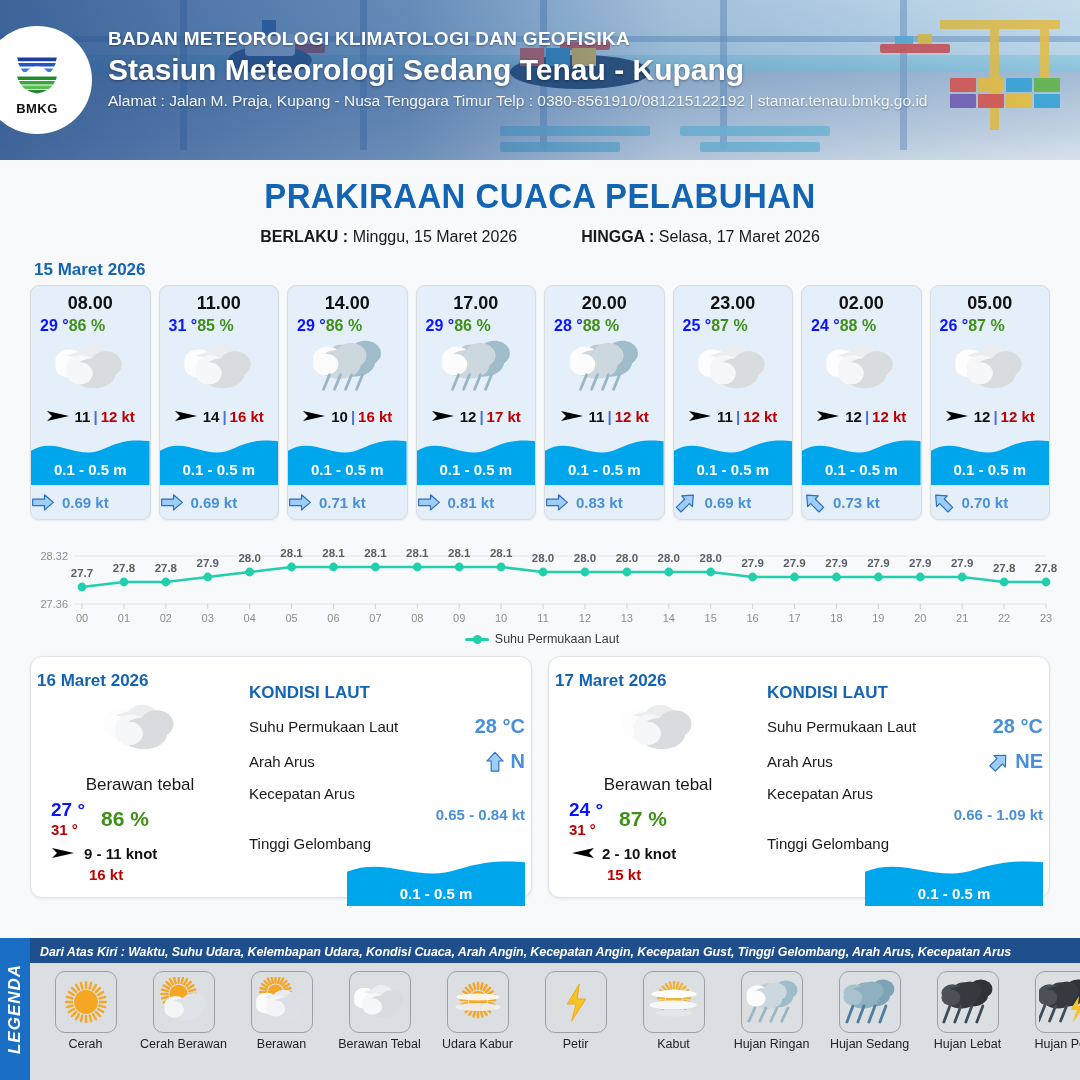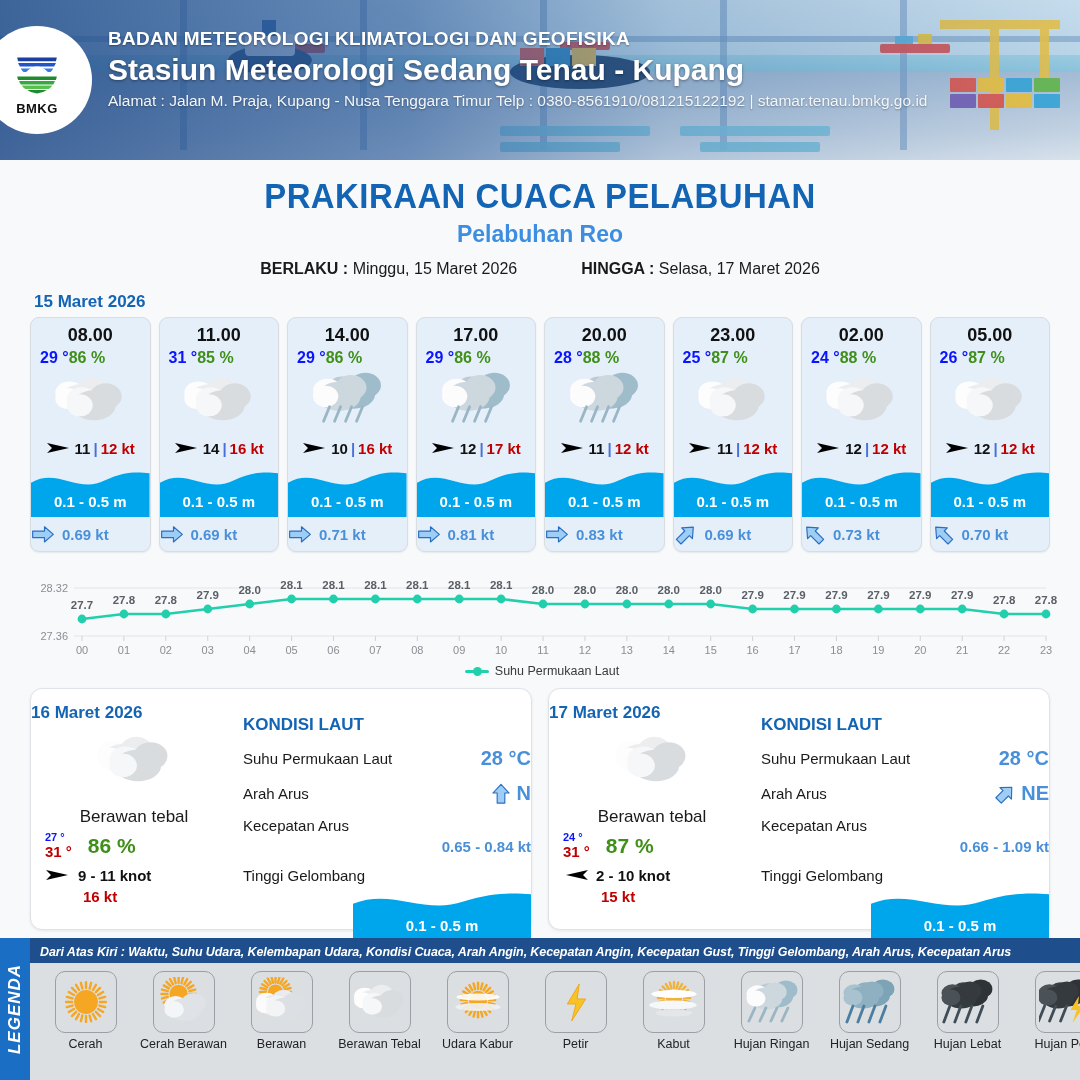--- a/index.html
+++ b/index.html
@@ -122,31 +122,31 @@
     display:flex; align-items:center; justify-content:center; gap:6px;
     margin-top: 2px; font-size: 12.5px; color:#3a3a3a;
   }
   .legend-line { width: 24px; height:3px; background:#22cfad; position:relative; border-radius:2px;}
   .legend-line::after{ content:""; position:absolute; left:8px; top:-3px; width:9px;height:9px;border-radius:50%;background:#22cfad;}
 
   
   .summaries { display:flex; gap: 16px; padding: 0 30px; margin-top: 6px; }
   .spanel {
     flex:1; background:#fff; border:1px solid #dfe3e8; border-radius:12px;
-    height: 242px; position:relative; padding: 14px 0;
+    height: 242px; position:relative; padding: 14px 6px;
     box-shadow: 0 1px 3px rgba(0,0,0,.08);
     display:flex;
   }
   .sp-left { width: 206px; position:relative; }
   .sp-date { font-size: 17px; font-weight:bold; color:#1464b4; }
   .sp-icon { height: 62px; display:flex; align-items:center; justify-content:center; margin-top: 6px; }
   .sp-cond { font-size: 17px; color:#1a1a1a; margin-top: 16px; text-align:center; }
   .sp-tt { display:flex; align-items:center; gap: 16px; margin-top: 4px; padding-left: 14px;}
   .sp-temps { display:flex; flex-direction:column; }
-  .sp-tmin { font-size:11px; font-weight:bold; color:#0a14ff; }
+  .sp-tmin { font-size:19px; font-weight:bold; color:#0a14ff; }
   .sp-tmax { font-size:15px; font-weight:bold; color:#c00000; }
   .sp-hum { font-size: 21px; font-weight:bold; color:#3f8f19; }
   .sp-wind { display:flex; align-items:center; gap:7px; margin-top:7px; padding-left: 14px;}
   .sp-wind .wtxt { font-size:15px; font-weight:bold; color:#111; }
   .sp-gust { font-size:15px; font-weight:bold; color:#c00000; margin-top: 4px; padding-left: 52px;}
 
   .sp-right { flex:1; position:relative; padding-left: 6px; }
   .sp-kl { font-size:17px; font-weight:bold; color:#1464b4; margin-top: 12px;}
   .sp-row { font-size: 15px; color:#1a1a1a; margin-top: 12px; }
   .sp-val { color:#4a90d9; font-weight:bold; font-size:20px; }
@@ -270,21 +270,20 @@
 
   <div class="hdr-text">
     <div class="hdr-l1">BADAN METEOROLOGI KLIMATOLOGI DAN GEOFISIKA</div>
     <div class="hdr-l2">Stasiun Meteorologi Sedang Tenau - Kupang</div>
     <div class="hdr-l3">Alamat : Jalan M. Praja, Kupang - Nusa Tenggara Timur Telp : 0380-8561910/081215122192  |  stamar.tenau.bmkg.go.id</div>
   </div>
 </div>
 
 <div class="title-wrap">
   <div class="title-main">PRAKIRAAN CUACA PELABUHAN</div>
-  <div class="title-sub">Pelabuhan Reo</div>
   <div class="validity">
     <div>
       <b>BERLAKU :</b>
       <span class="val">Minggu, 15 Maret 2026</span>
     </div>
     <div>
       <b>HINGGA :</b>
       <span class="val">Selasa, 17 Maret 2026</span>
     </div>
   </div>

